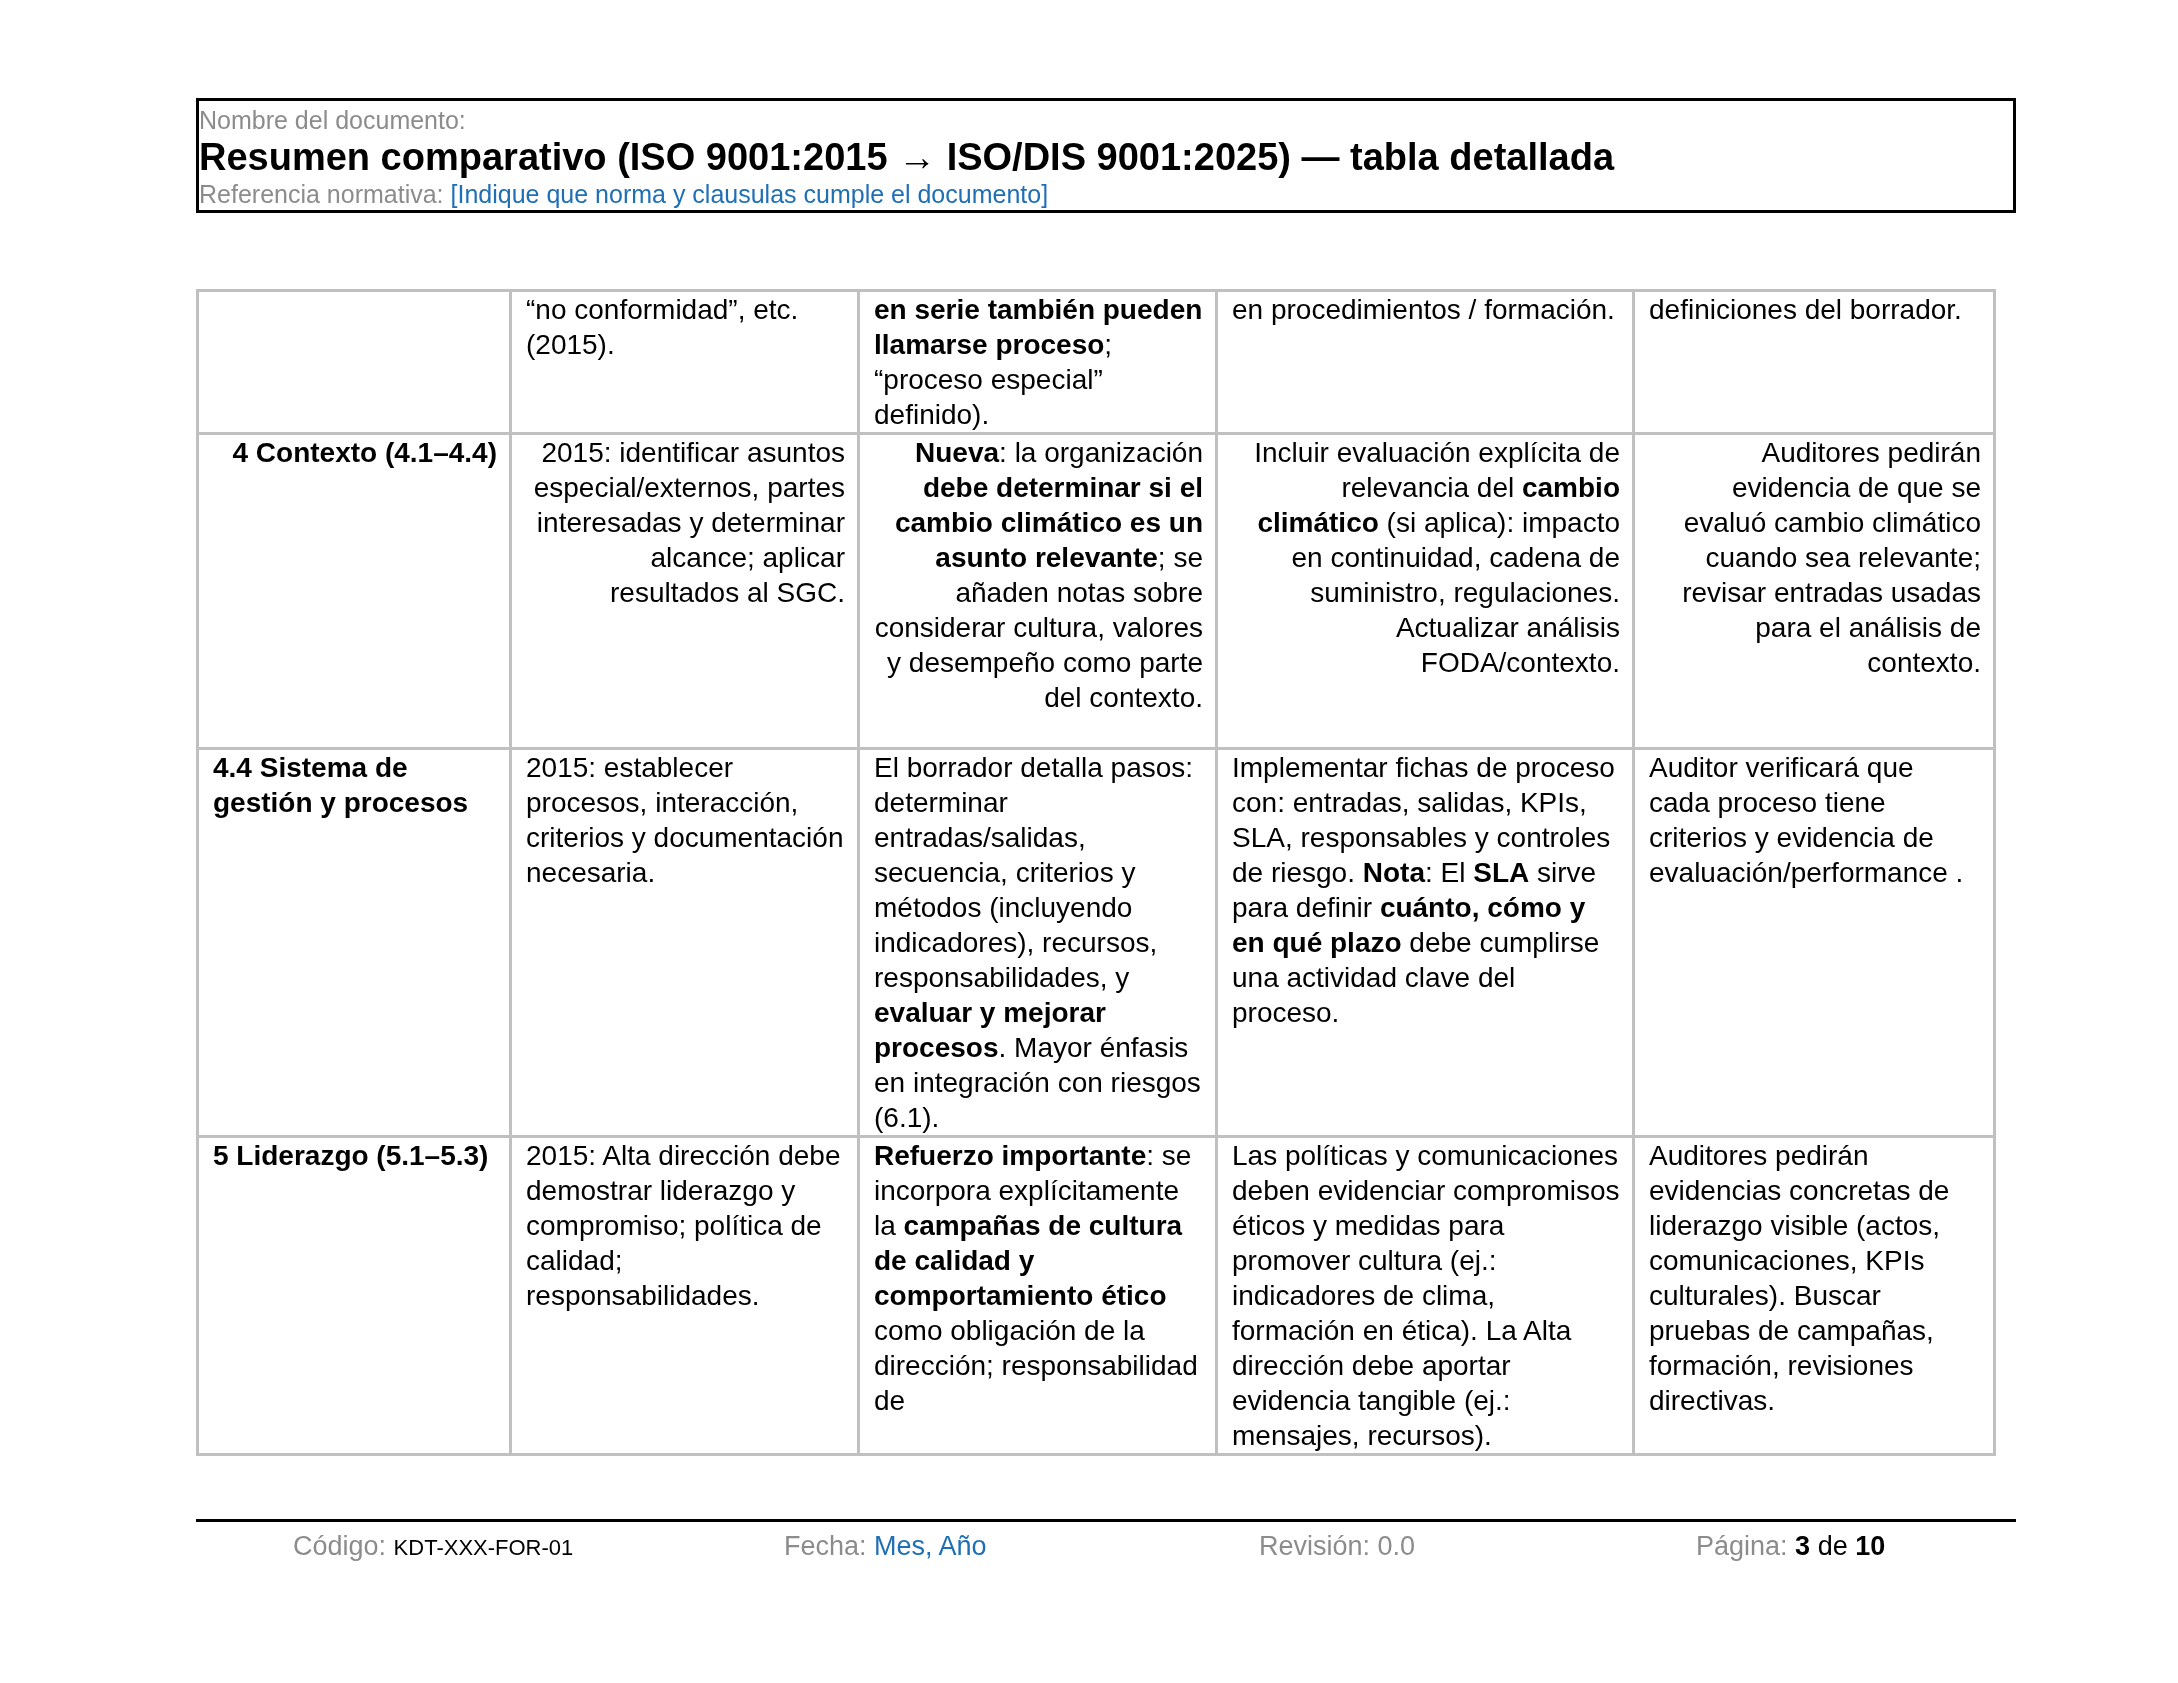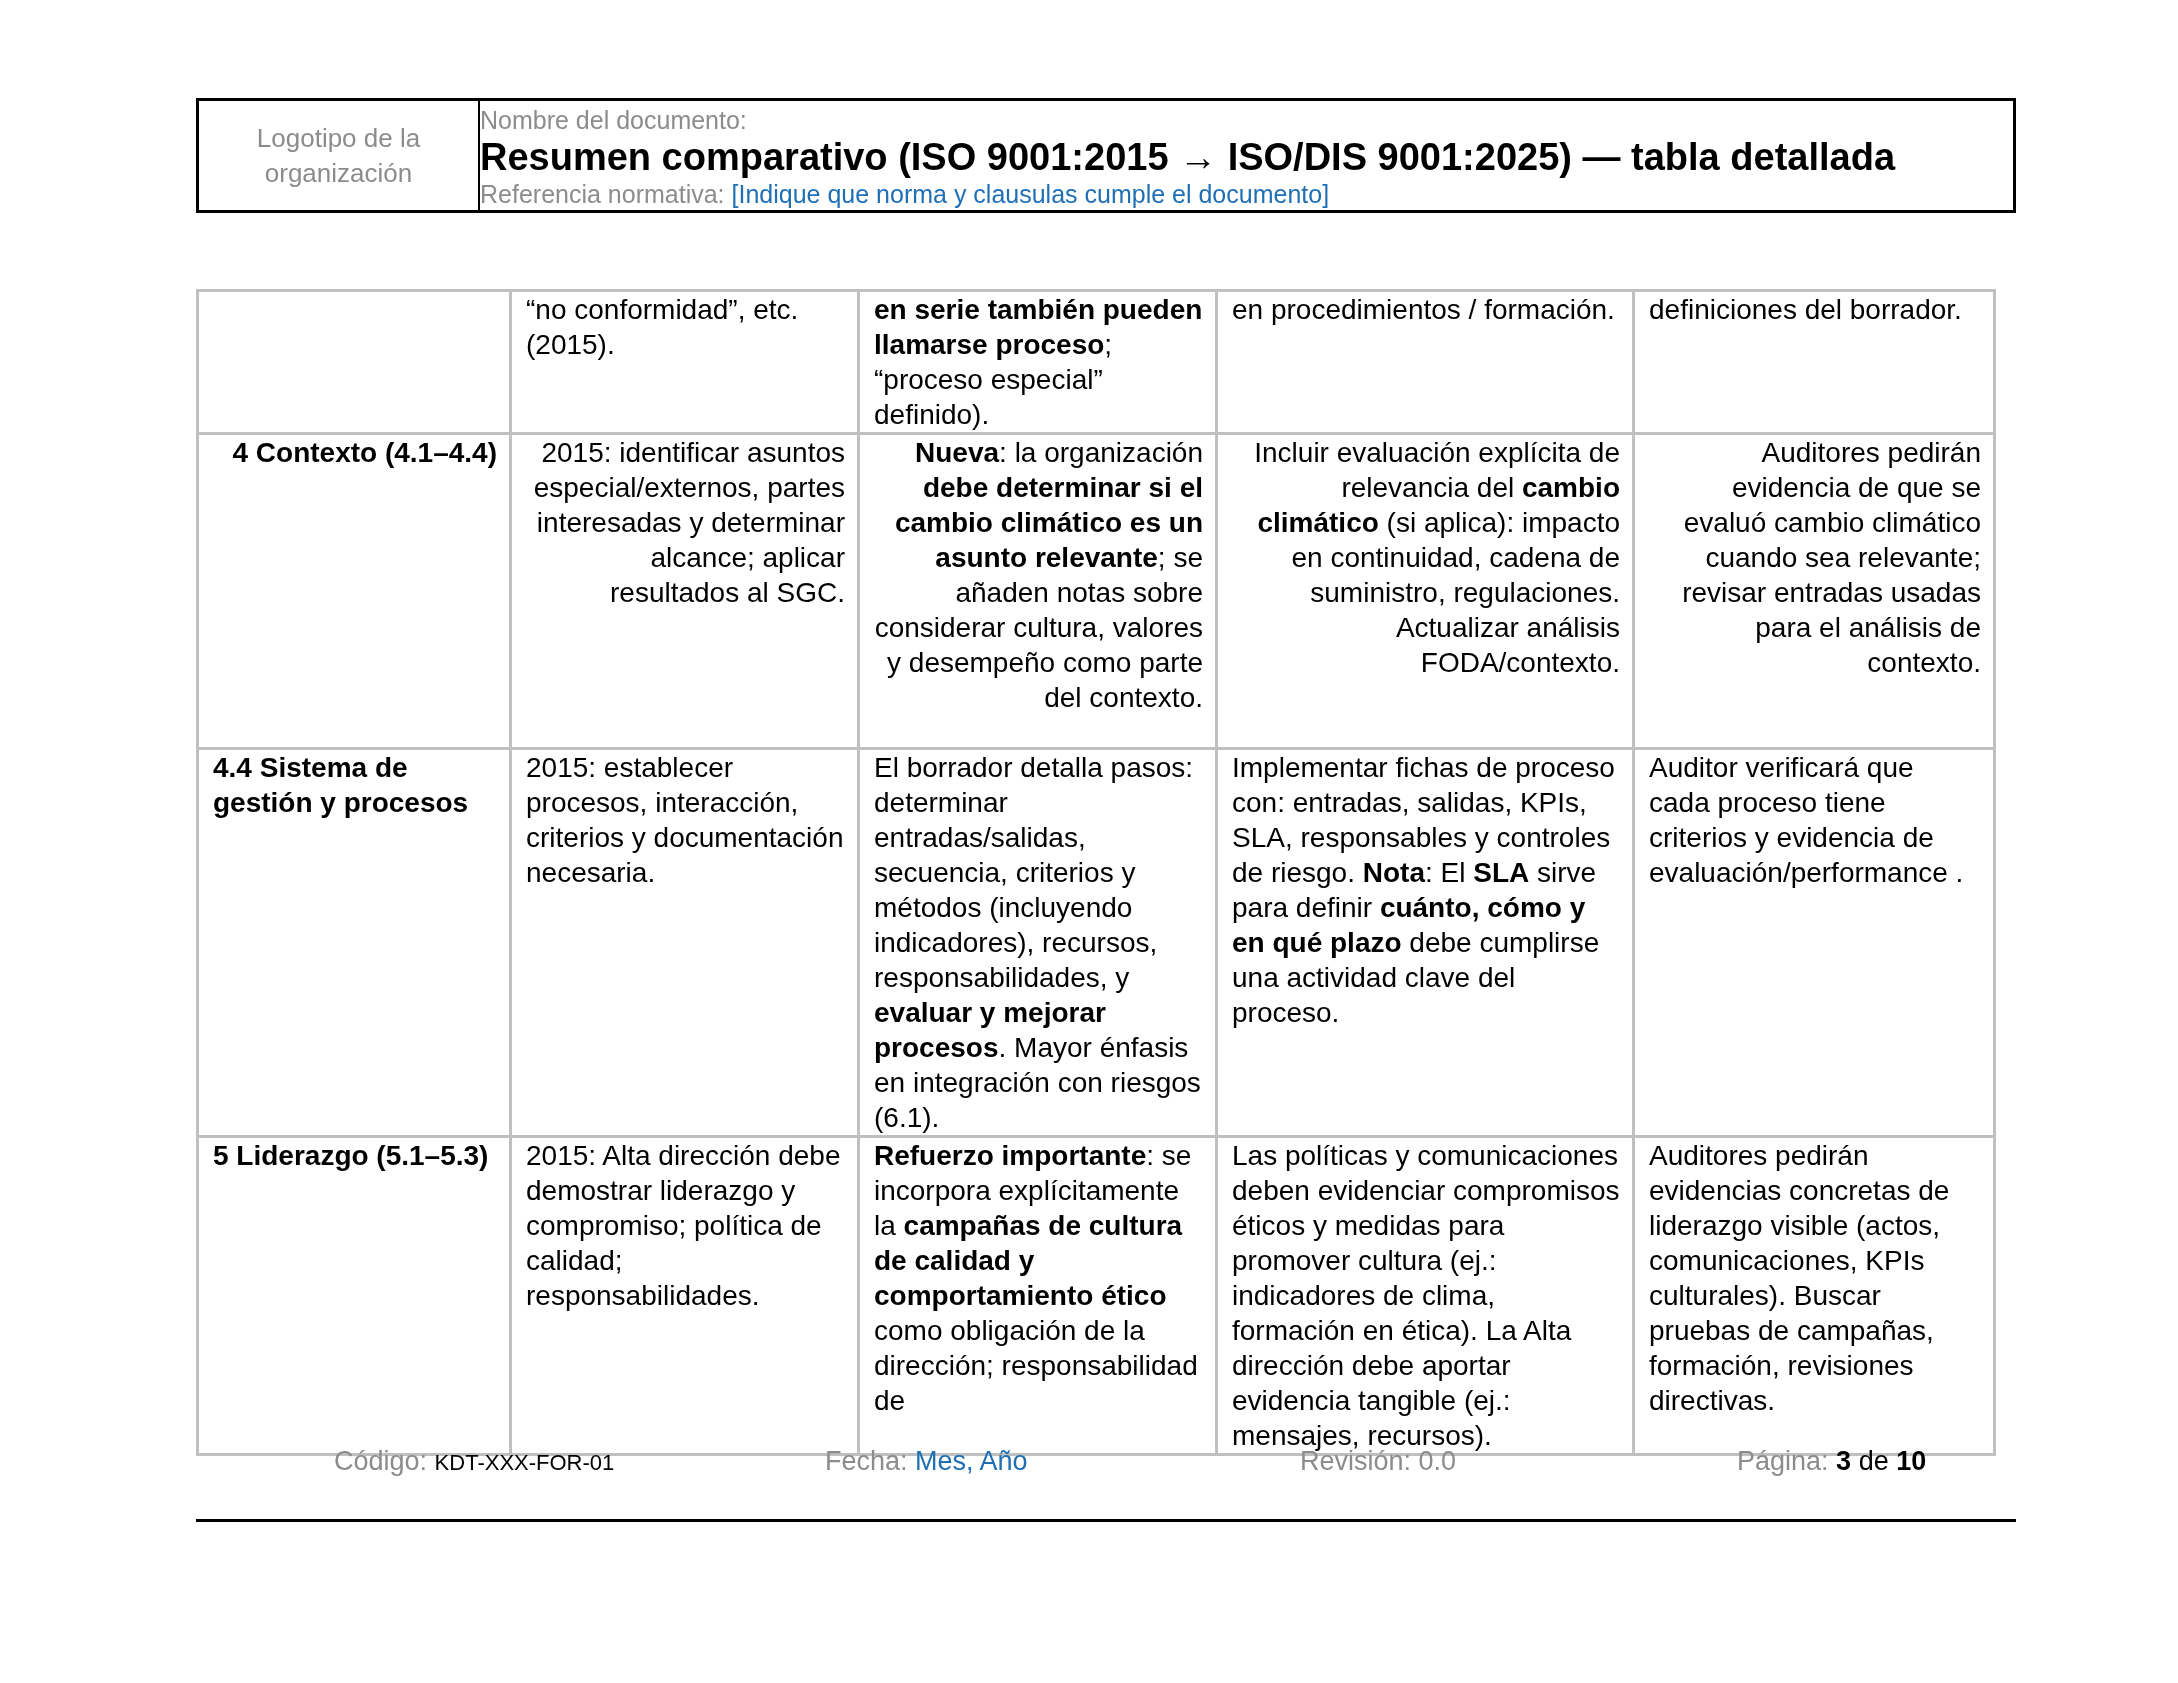--- a/index.html
+++ b/index.html
@@ -36,37 +36,31 @@
     td.col1 { font-weight: bold; }
     .r0 { height: 143px; }
     .r1 { height: 315px; text-align: right; }
     .r2 { height: 387px; }
     .r3 { height: 263px; }
 
     
     .ftr-line {
       position: absolute; left: 196px; top: 1519px; width: 1820px; height: 3px; background: #000;
     }
-    .ftr { position: absolute; top: 1447px; font-size: 27px; color: #8c8c8c; line-height: 28px; white-space: nowrap; margin-left: 41px; }
+    .ftr { position: absolute; top: 1527px; font-size: 27px; color: #8c8c8c; line-height: 38px; white-space: nowrap; }
     .ftr .val { color: #000; }
     .ftr .val.small { font-size: 22px; }
     .ftr .blue { color: #1f6fb5; }
     .ftr .bold { color: #000; font-weight: bold; }
     .ftr .plain { color: #000; }
   </style>
 </head>
 <body>
 
 <div class="hdr">
-  <div class="hdr-logo">
-    <div>
-      <div>Logotipo de la</div>
-      <div>organización</div>
-    </div>
-  </div>
   <div class="hdr-main">
     <div class="hdr-label">Nombre del documento:</div>
     <div class="hdr-title">Resumen comparativo (ISO 9001:2015 → ISO/DIS 9001:2025) — tabla detallada</div>
     <div class="hdr-ref">
       <span>Referencia normativa:</span>
       <span class="link">[Indique que norma y clausulas cumple el documento]</span>
     </div>
   </div>
 </div>
 

